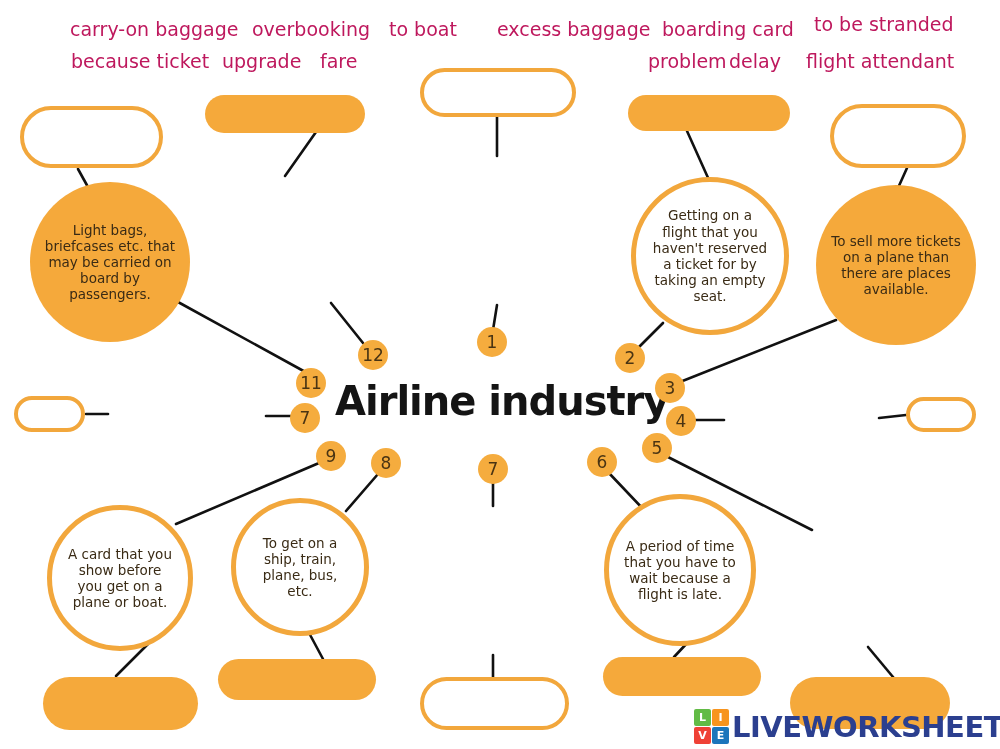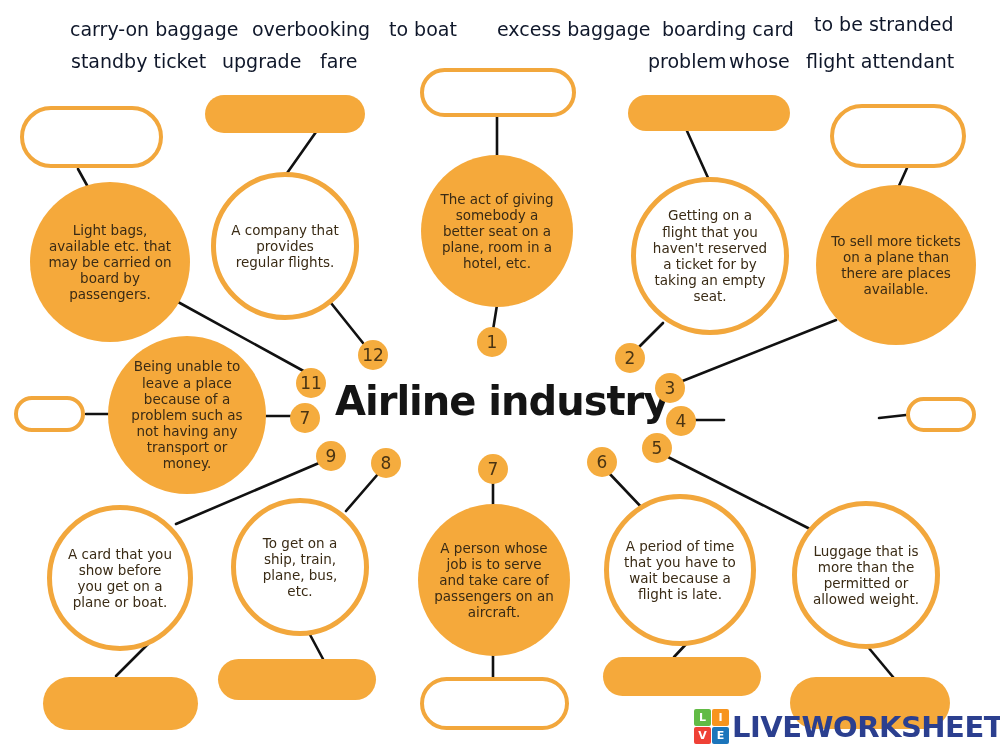--- a/index.html
+++ b/index.html
@@ -1,19 +1,19 @@
 <!DOCTYPE html>
 <html><head>
 <meta charset="utf-8">
 <style>
   html,body{margin:0;padding:0;background:#ffffff;}
   .canvas{position:relative;width:1000px;height:749px;background:#ffffff;overflow:hidden;
           font-family:"DejaVu Sans","Liberation Sans",sans-serif;}
   svg.lines{position:absolute;left:0;top:0;z-index:1;}
-  .wb{position:absolute;font-size:19px;color:#0f172a;white-space:nowrap;z-index:4;
+  .wb{position:absolute;font-size:19px;color:#be185d;white-space:nowrap;z-index:4;
       font-family:"DejaVu Sans","Liberation Sans",sans-serif;}
   .pill{position:absolute;z-index:3;box-sizing:border-box;}
   .pill.outline{background:#ffffff;border:4px solid #F2A73C;}
   .pill.filled{background:#F5A93B;}
   .circle{position:absolute;z-index:2;border-radius:50%;display:flex;align-items:center;
           justify-content:center;text-align:center;box-sizing:border-box;
           color:#3A2B15;font-size:13.5px;line-height:1.2;}
   .circle.filled{background:#F5A93B;}
   .circle.outline{background:#ffffff;border:5px solid #F2A73C;}
   .circle .txt{padding:0 14px;}
@@ -60,72 +60,57 @@
       <line x1="868" y1="647" x2="893" y2="677"></line>
     </g>
   </svg>
 
   <span class="wb" style="left:70px;top:18px">carry-on baggage</span>
   <span class="wb" style="left:252px;top:18px">overbooking</span>
   <span class="wb" style="left:389px;top:18px">to boat</span>
   <span class="wb" style="left:497px;top:18px">excess baggage</span>
   <span class="wb" style="left:662px;top:18px">boarding card</span>
   <span class="wb" style="left:814px;top:13px">to be stranded</span>
-  <span class="wb" style="left:71px;top:50px">standby ticket</span>
+  <span class="wb" style="left:71px;top:50px">because ticket</span>
   <span class="wb" style="left:222px;top:50px">upgrade</span>
   <span class="wb" style="left:320px;top:50px">fare</span>
   <span class="wb" style="left:648px;top:50px">problem</span>
-  <span class="wb" style="left:729px;top:50px">whose</span>
+  <span class="wb" style="left:729px;top:50px">delay</span>
   <span class="wb" style="left:806px;top:50px">flight attendant</span>
 
   <div class="pill outline" style="left:20px;top:106px;width:143px;height:62px;border-radius:31px"></div>
   <div class="pill filled" style="left:205px;top:95px;width:160px;height:38px;border-radius:19px"></div>
   <div class="pill outline" style="left:420px;top:68px;width:156px;height:49px;border-radius:25px"></div>
   <div class="pill filled" style="left:628px;top:95px;width:162px;height:36px;border-radius:18px"></div>
   <div class="pill outline" style="left:830px;top:104px;width:136px;height:64px;border-radius:32px"></div>
   <div class="pill outline" style="left:14px;top:396px;width:71px;height:36px;border-radius:18px"></div>
   <div class="pill outline" style="left:906px;top:397px;width:70px;height:35px;border-radius:18px"></div>
   <div class="pill filled" style="left:43px;top:677px;width:155px;height:53px;border-radius:27px"></div>
   <div class="pill filled" style="left:218px;top:659px;width:158px;height:41px;border-radius:21px"></div>
   <div class="pill outline" style="left:420px;top:677px;width:149px;height:53px;border-radius:27px"></div>
   <div class="pill filled" style="left:603px;top:657px;width:158px;height:39px;border-radius:20px"></div>
   <div class="pill filled" style="left:790px;top:677px;width:160px;height:52px;border-radius:26px"></div>
 
   <div class="circle filled" style="left:30px;top:182px;width:160px;height:160px">
-      <span class="txt">Light bags, available etc. that may be carried on board by passengers.</span>
-    </div>
-  <div class="circle outline" style="left:211px;top:172px;width:148px;height:148px">
-      <span class="txt">A company that provides regular flights.</span>
-    </div>
-  <div class="circle filled" style="left:421px;top:155px;width:152px;height:152px">
-      <span class="txt">The act of giving somebody a better seat on a plane, room in a hotel, etc.</span>
+      <span class="txt">Light bags, briefcases etc. that may be carried on board by passengers.</span>
     </div>
   <div class="circle outline" style="left:631px;top:177px;width:158px;height:158px">
       <span class="txt">Getting on a flight that you haven't reserved a ticket for by taking an empty seat.</span>
     </div>
   <div class="circle filled" style="left:816px;top:185px;width:160px;height:160px">
       <span class="txt">To sell more tickets on a plane than there are places available.</span>
     </div>
-  <div class="circle filled" style="left:108px;top:336px;width:158px;height:158px">
-      <span class="txt">Being unable to leave a place because of a problem such as not having any transport or money.</span>
-    </div>
   <div class="circle outline" style="left:231px;top:498px;width:138px;height:138px">
       <span class="txt">To get on a ship, train, plane, bus, etc.</span>
     </div>
   <div class="circle outline" style="left:47px;top:505px;width:146px;height:146px">
       <span class="txt">A card that you show before you get on a plane or boat.</span>
     </div>
-  <div class="circle filled" style="left:418px;top:504px;width:152px;height:152px">
-      <span class="txt">A person whose job is to serve and take care of passengers on an aircraft.</span>
-    </div>
   <div class="circle outline" style="left:604px;top:494px;width:152px;height:152px">
       <span class="txt">A period of time that you have to wait because a flight is late.</span>
-    </div>
-  <div class="circle outline" style="left:792px;top:501px;width:148px;height:148px">
-      <span class="txt">Luggage that is more than the permitted or allowed weight.</span>
     </div>
 
   <div class="badge" style="left:477px;top:327px">1</div>
   <div class="badge" style="left:615px;top:343px">2</div>
   <div class="badge" style="left:655px;top:373px">3</div>
   <div class="badge" style="left:666px;top:406px">4</div>
   <div class="badge" style="left:642px;top:433px">5</div>
   <div class="badge" style="left:587px;top:447px">6</div>
   <div class="badge" style="left:478px;top:454px">7</div>
   <div class="badge" style="left:371px;top:448px">8</div>

